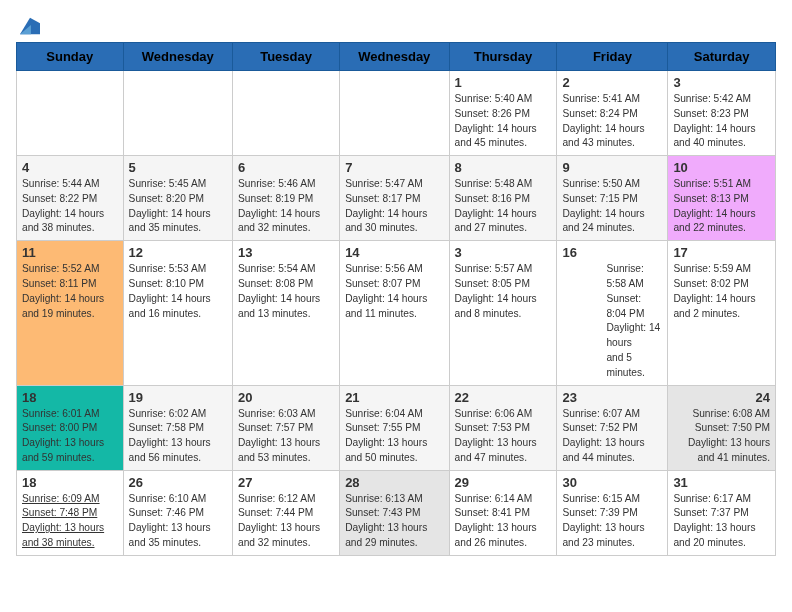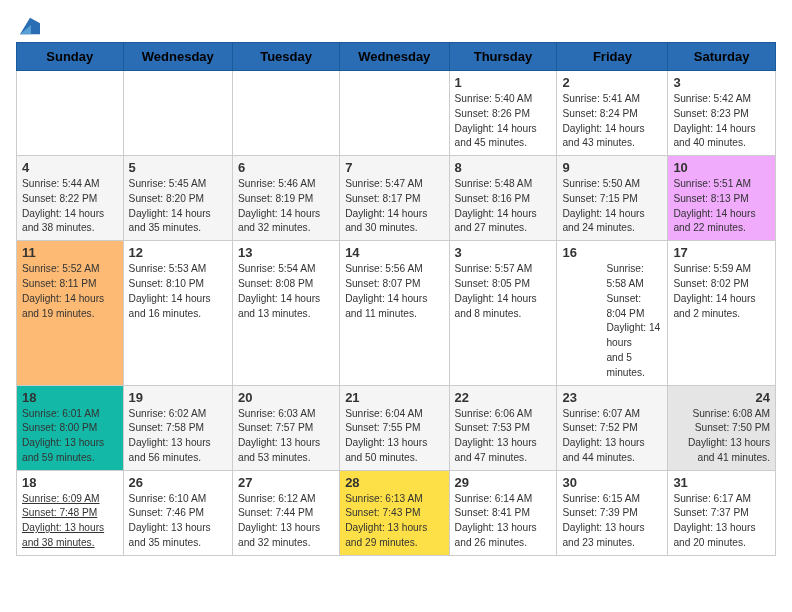--- a/index.html
+++ b/index.html
@@ -328,21 +328,21 @@
 Daylight: 13 hours
 and 35 minutes.</div>
           </td>
           <td style="background: rgb(255, 255, 255); margin-top: 48px;">
             <span class="day-num">27</span>
             <div class="day-info" style="white-space: pre-line;">Sunrise: 6:12 AM
 Sunset: 7:44 PM
 Daylight: 13 hours
 and 32 minutes.</div>
           </td>
-          <td style="background: #fde047;">
+          <td style="background: #e5e5e5;">
             <span class="day-num">28</span>
             <div class="day-info" style="white-space: pre-line;">Sunrise: 6:13 AM
 Sunset: 7:43 PM
 Daylight: 13 hours
 and 29 minutes.</div>
           </td>
           <td style="background: rgb(255, 255, 255);">
             <span class="day-num">29</span>
             <div class="day-info" style="white-space: pre-line;">Sunrise: 6:14 AM
 Sunset: 8:41 PM

